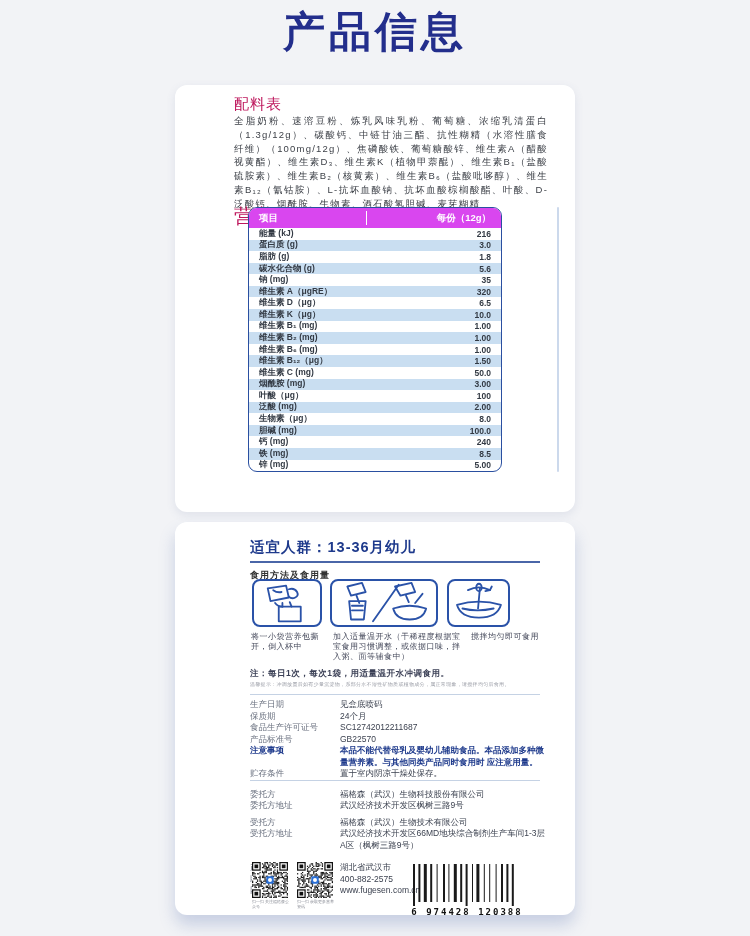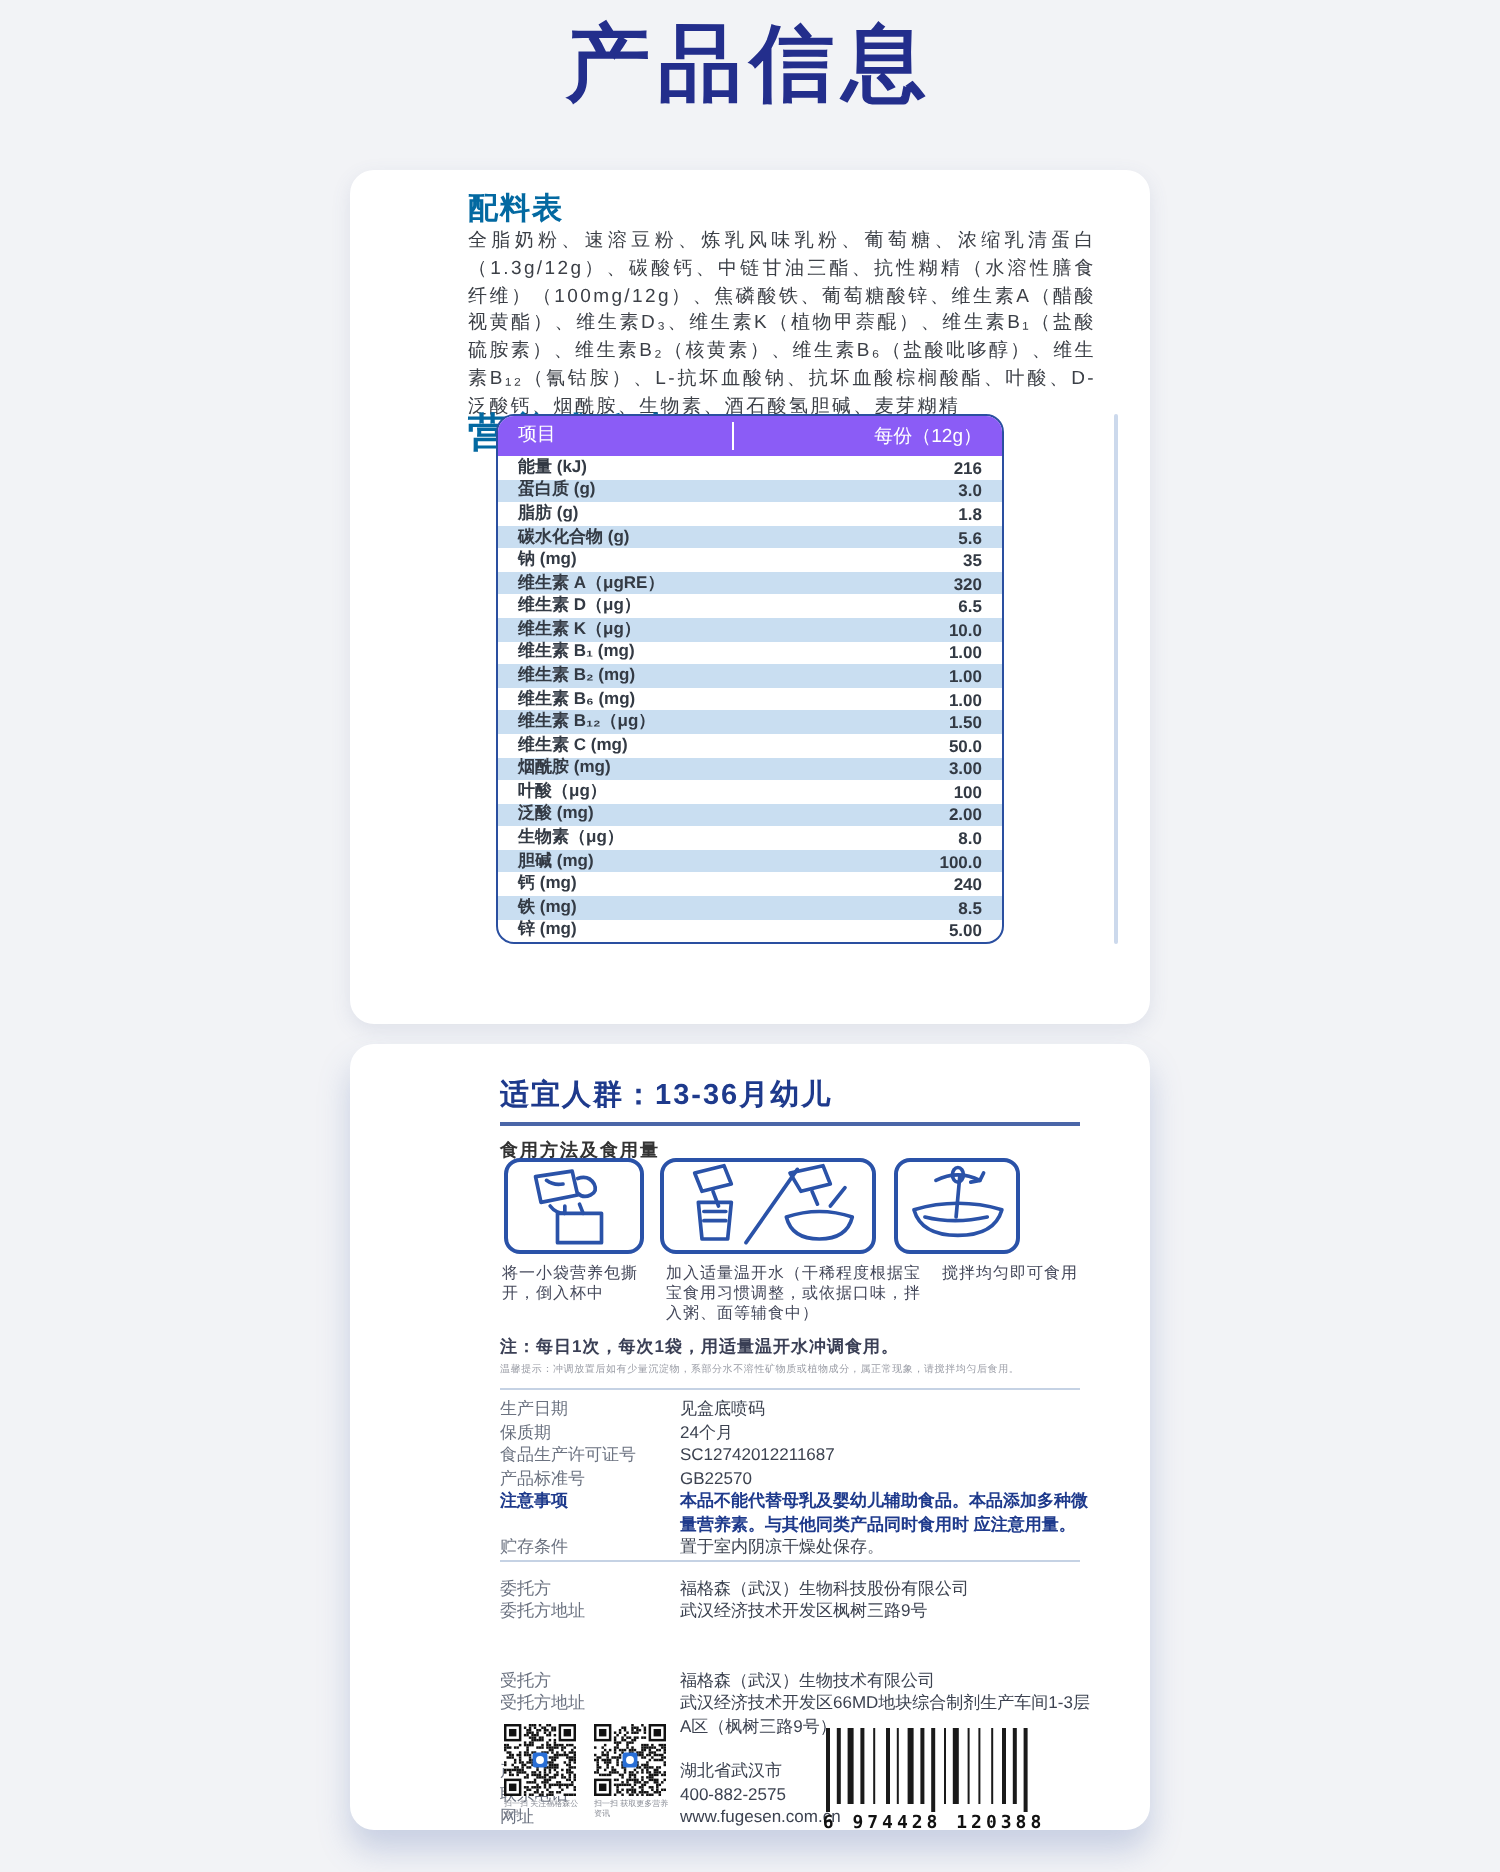--- a/index.html
+++ b/index.html
@@ -18,38 +18,38 @@
     position:absolute; left:175px; width:400px;
     background:#ffffff; border-radius:12px;
     box-shadow:0 3px 10px rgba(80,100,150,.12);
   }
   .card1 { top:85px; height:427px; }
   .card2 { top:522px; height:393px; box-shadow:0 10px 16px rgba(90,115,175,.28); }
 
   
   .sec-heading {
     position:absolute; left:59px;
-    font-size:15px; font-weight:bold; color:#0369a1; letter-spacing:1px;
+    font-size:15px; font-weight:normal; color:#be185d; letter-spacing:1px;
   }
   .h-ingredients { top:10px; }
   .h-nutrition   { top:118px; font-size:20px; }
   .ingredients {
     position:absolute; left:59px; top:29px; width:314px;
     font-size:9.5px; line-height:13.8px; color:#3b3f46;
     text-align:justify; letter-spacing:1.2px;
   }
   .ntable {
     position:absolute; left:73px; top:122px; width:254px;
     border:1.5px solid #2a4fa0; border-radius:9px; overflow:hidden;
     background:#fff;
   }
   .ntable .thead {
     display:grid; grid-template-columns:118px 1fr; align-items:center;
-    background:#8b5cf6; color:#ffffff; height:20px;
-    font-size:9.5px; font-weight:normal;
+    background:#d946ef; color:#ffffff; height:20px;
+    font-size:9.5px; font-weight:bold;
   }
   .ntable .thead .c1 { padding-left:10px; border-right:1px solid #ffffff; height:14px; line-height:14px; }
   .ntable .thead .c2 { text-align:right; padding-right:10px; }
   .nrow {
     display:flex; justify-content:space-between; align-items:center;
     height:11.58px; font-size:8.5px; font-weight:bold; color:#333a44;
     padding:0 10px;
   }
   .nrow:nth-child(even) { background:#c9def1; }
   .vline {
@@ -84,21 +84,21 @@
   .hr1 { position:absolute; left:75px; top:172px; width:290px; height:1px; background:#c5d2e4; }
   .hr2 { position:absolute; left:75px; top:258px; width:290px; height:1px; background:#c5d2e4; }
 
   .info-area { position:absolute; left:75px; top:177px; width:295px; }
   .info-group { margin-bottom:17px; }
   .info-row { display:flex; font-size:8.5px; line-height:11.5px; }
   .info-row .lbl { width:90px; flex:0 0 90px; color:#6b7280; }
   .info-row .val { flex:1; color:#3c4250; }
   .info-row.em .lbl, .info-row.em .val { color:#1e3a8c; font-weight:bold; }
   .ig1 { margin-bottom:9px; }
-  .ig2 { margin-bottom:23px; }
+  .ig2 { margin-bottom:5px; }
   .ig3 { margin-bottom:11px; }
 
   .qr-wrap { position:absolute; top:340px; }
   .qr1 { left:77px; } .qr2 { left:122px; }
   .qr-wrap svg { width:36px; height:36px; display:block; }
   .qr-cap { margin-top:2px; width:40px; font-size:4px; color:#8a8d96; line-height:4.5px; }
 
   .barcode { position:absolute; left:232px; top:342px; width:120px; text-align:center; }
   .barcode svg { width:116px; height:42px; display:block; margin:0 auto; }
   .barcode .digits {

